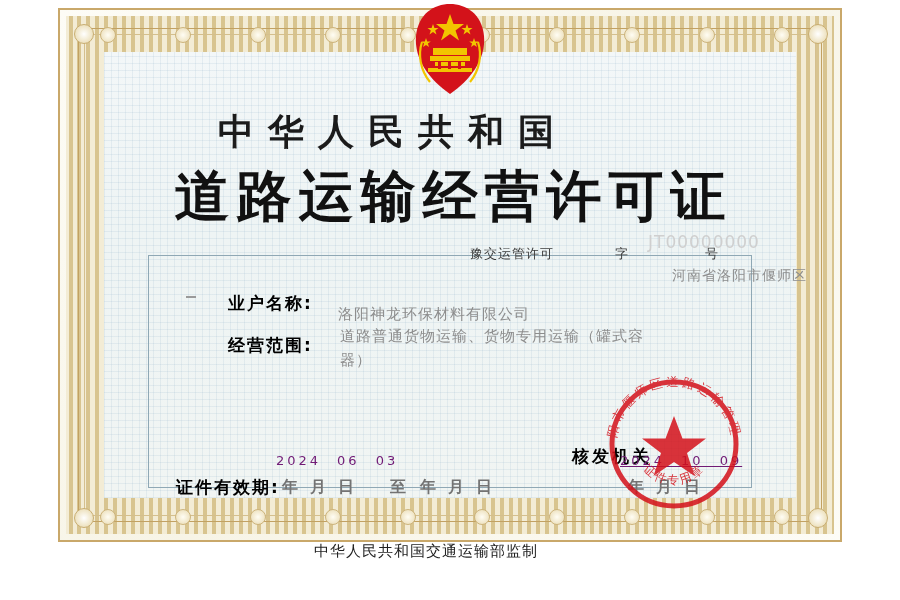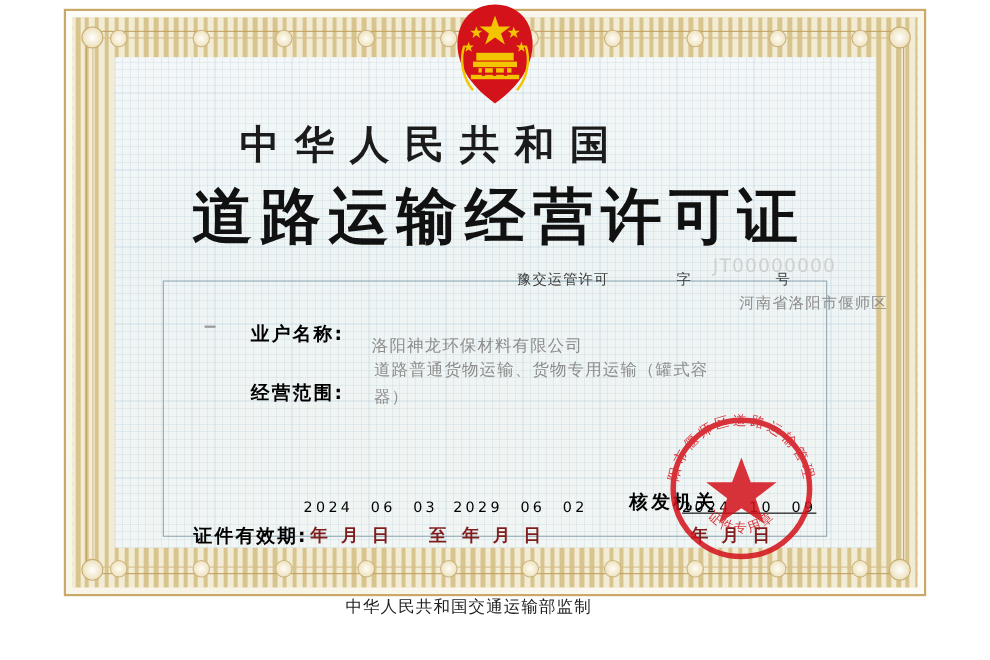--- a/index.html
+++ b/index.html
@@ -205,40 +205,40 @@
   
   .lbl {
     position: absolute;
     font-size: 17px;
     font-weight: bold;
     color: #000000;
     letter-spacing: 2px;
   }
   .lbl-company { left: 228px; top: 292px; }
   .lbl-address { left: 540px; top: 292px; letter-spacing: 10px; }
-  .lbl-scope   { left: 228px; top: 346px; text-align: right; }
+  .lbl-scope   { left: 228px; top: 334px; text-align: right; }
   .lbl-issuer  { left: 572px; top: 445px; letter-spacing: 3px; }
   .lbl-valid   { left: 176px; top: 476px; letter-spacing: 2px; }
 
   
   .date-units {
     position: absolute;
     font-size: 16px;
     font-weight: bold;
-    color: #7f1d1d;
+    color: #737373;
     letter-spacing: 12px;
   }
   .du-1 { left: 282px; top: 477px; }
   .du-zhi { left: 390px; top: 477px; letter-spacing: 0; }
   .du-2 { left: 420px; top: 477px; }
   .du-3 { left: 628px; top: 477px; }
 
   .date-printed {
     position: absolute;
-    color: #000000;
+    color: #701a75;
     font-size: 13px;
     letter-spacing: 3px;
     text-align: center;
   }
   .dp-1 { left: 276px; top: 452px; }
   .dp-2 { left: 412px; top: 452px; }
   .dp-3 { left: 620px; top: 452px; text-decoration: underline; }
 
   
   .seal {
@@ -373,21 +373,20 @@
   <div class="printed v-scope1">道路普通货物运输、货物专用运输（罐式容</div>
   <div class="printed v-scope2">器）</div>
 
   <div class="tick"></div>
   <div class="lbl lbl-company">业户名称:</div>
   <div class="lbl lbl-scope">经营范围:</div>
   <div class="lbl lbl-issuer">核发机关</div>
   <div class="lbl lbl-valid">证件有效期:</div>
 
   <div class="date-printed dp-1">2024　06　03</div>
-  <div class="date-printed dp-2">2029　06　02</div>
   <div class="date-printed dp-3">2024　10　09</div>
 
   <div class="date-units du-1">
     <span>年</span><span>月</span><span>日</span>
   </div>
   <div class="date-units du-zhi">至</div>
   <div class="date-units du-2">
     <span>年</span><span>月</span><span>日</span>
   </div>
   <div class="date-units du-3">

